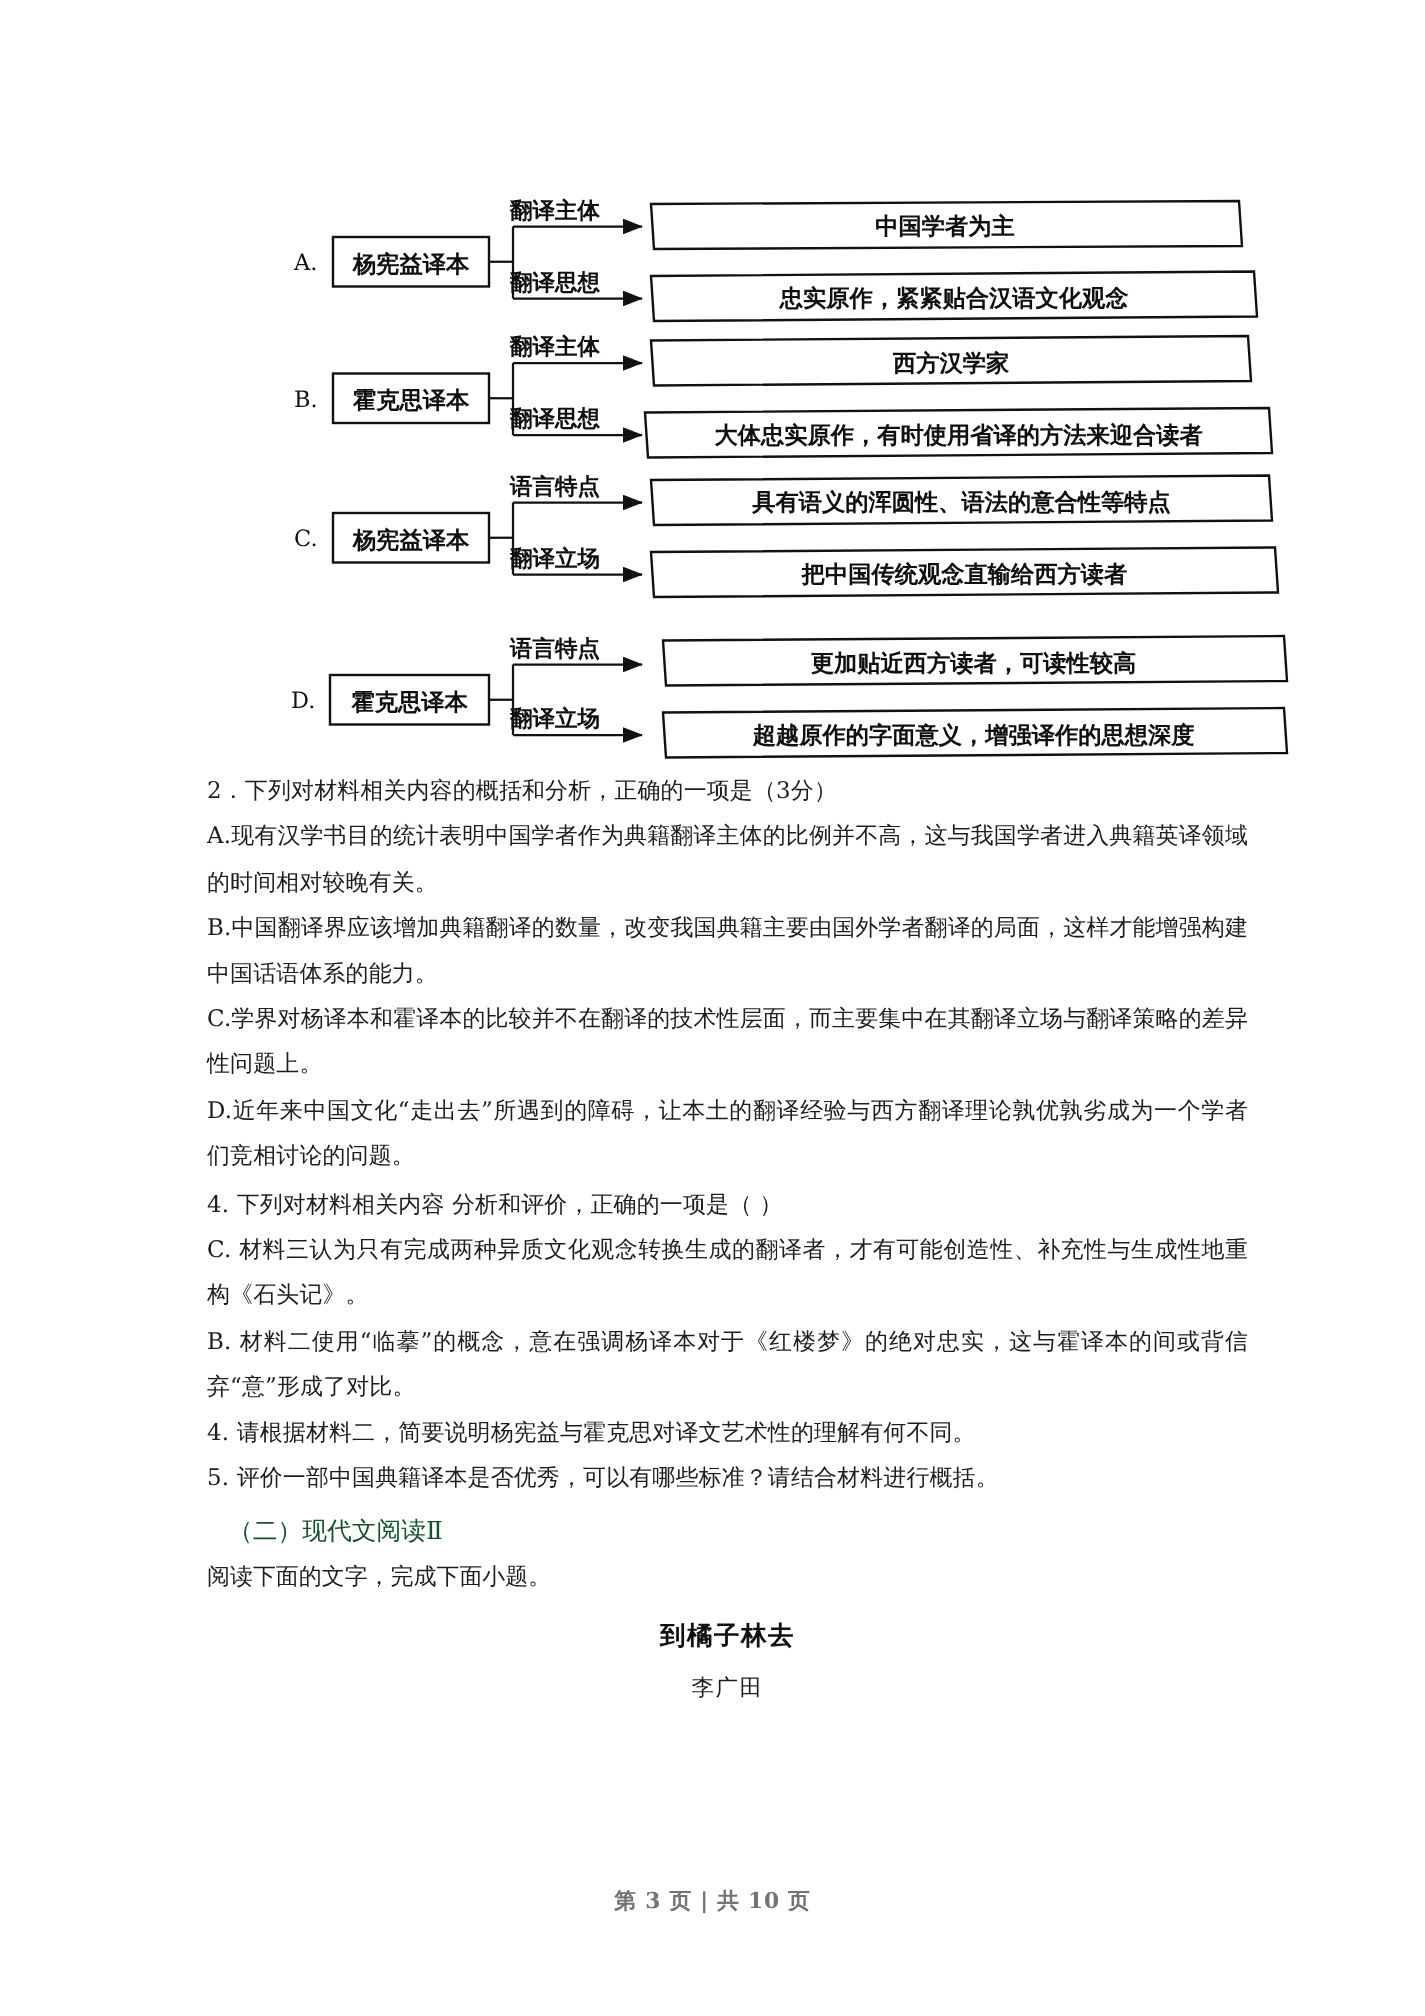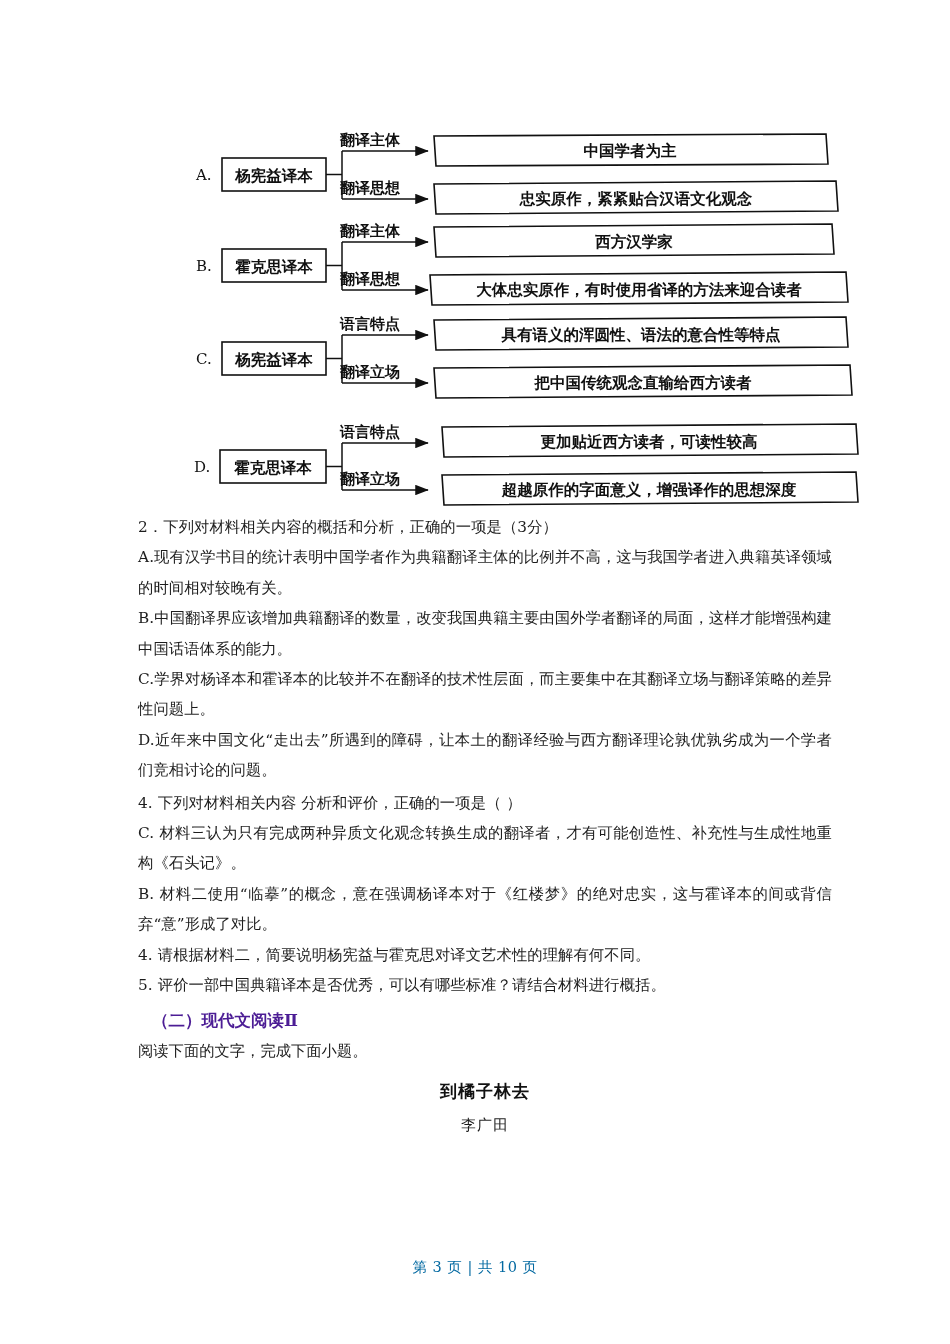--- a/index.html
+++ b/index.html
@@ -80,25 +80,25 @@
   .q-stem {
     margin-top: 0;
   }
   .q-opt {
     margin: 0;
   }
   .gap-sm { height: 2px; }
 
   .section-heading {
     font-size: 16.5px;
-    font-weight: bold;
+    font-weight: normal;
     line-height: 31px;
     margin: 4px 0 0 0;
     padding-left: 14px;
-    color: #4c1d95;
+    color: #14532d;
   }
   .lead-line {
     font-size: 15.3px;
     line-height: 30px;
     margin: 0;
     color: #1d1d1d;
   }
   .piece-title {
     text-align: center;
     font-weight: bold;
@@ -118,22 +118,23 @@
   }
 
   
   #page-footer {
     position: absolute;
     left: 0;
     top: 1258px;
     width: 950px;
     text-align: center;
     font-size: 14.5px;
-    color: #0369a1;
+    color: #737373;
     letter-spacing: 0.5px;
+    font-weight: bold;
   }
 </style>
 </head>
 <body>
 
 <div id="diagram-area">
   <svg id="diagram-svg" width="950" height="508" viewBox="0 0 950 508" xmlns="http://www.w3.org/2000/svg">
     <defs>
       <marker id="arrowhead" markerWidth="9" markerHeight="7" refX="8.5" refY="3.5" orient="auto">
         <polygon points="0 0, 9 3.5, 0 7" fill="#111111"></polygon>

